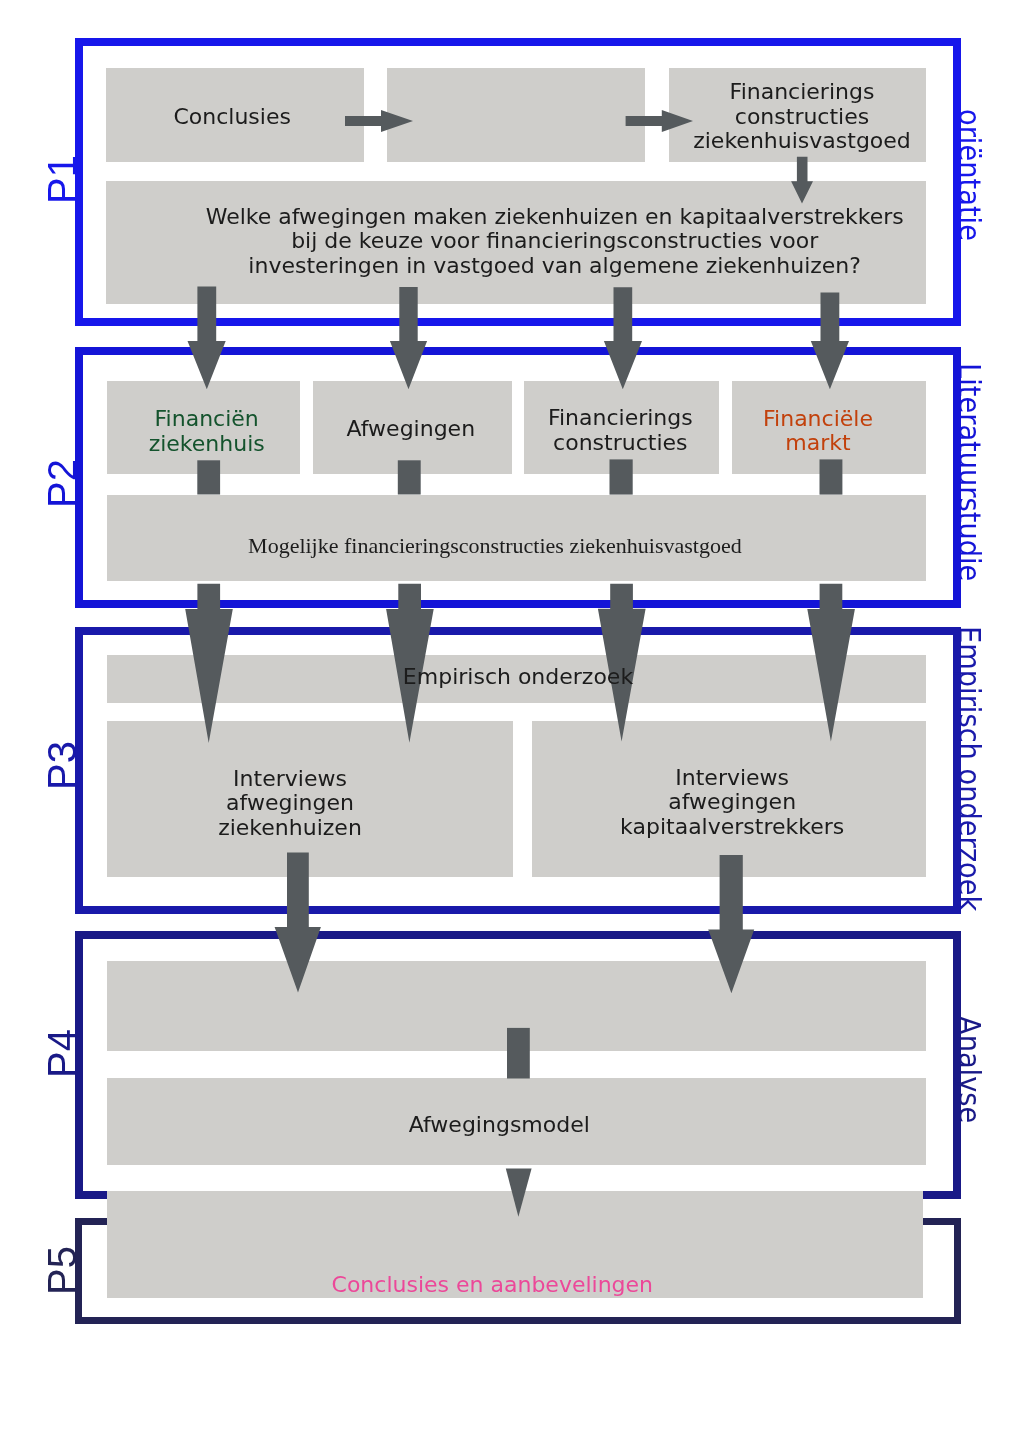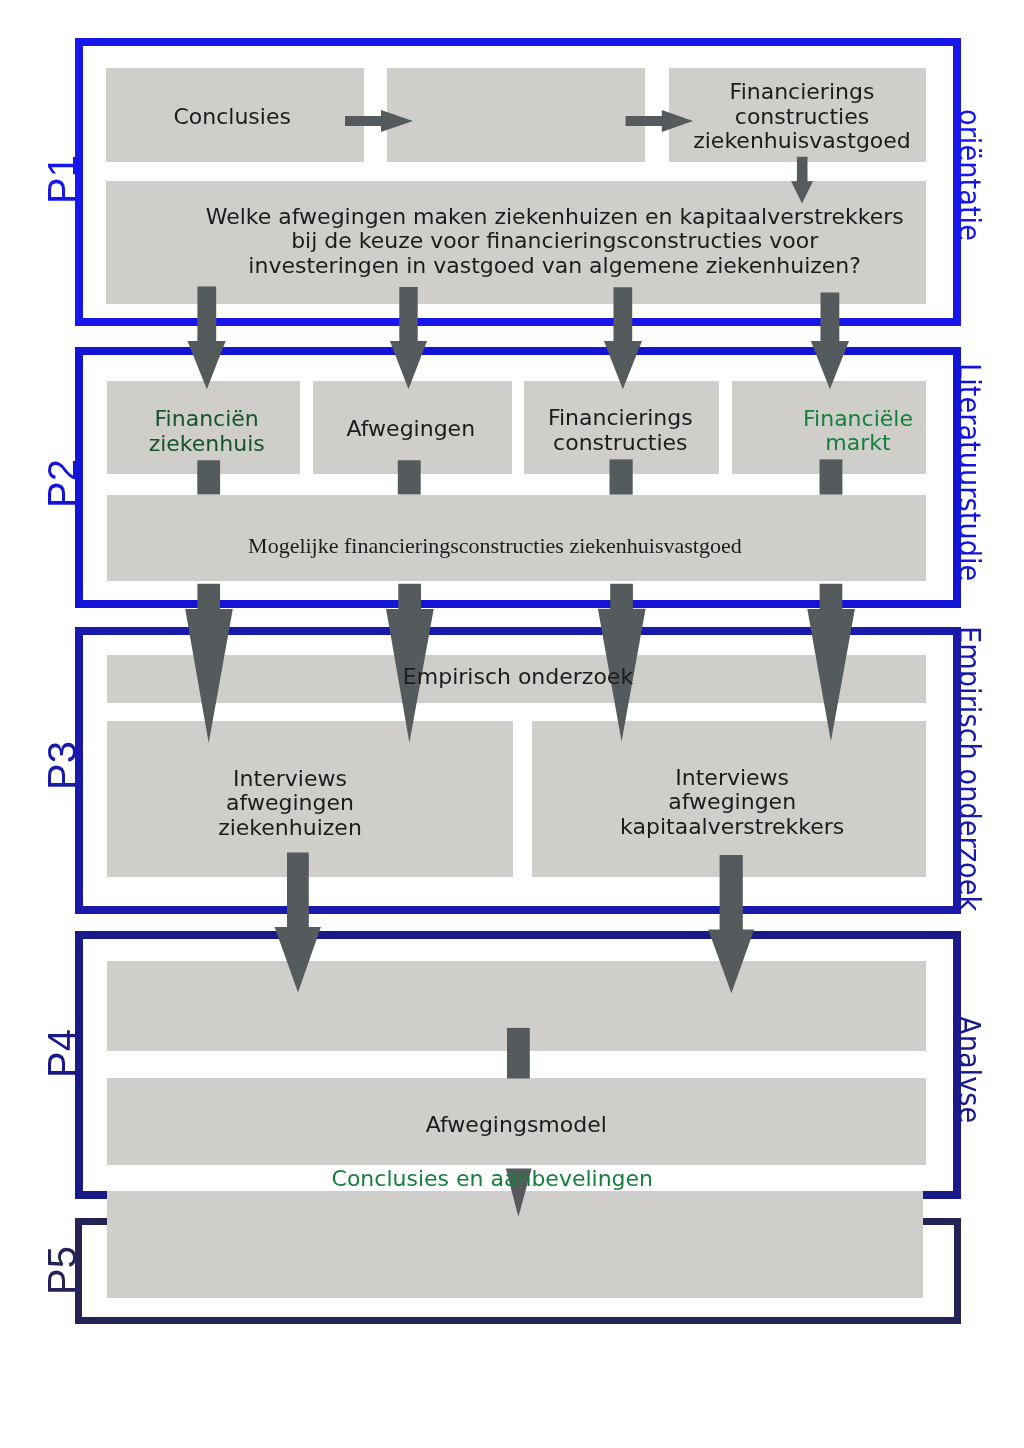--- a/index.html
+++ b/index.html
@@ -82,34 +82,34 @@
 ziekenhuisvastgoed</div>
   <div class="txt" style="left: 529.7px; top: 204.5px; color: rgb(28, 28, 28); margin-left: 25px;">Welke afwegingen maken ziekenhuizen en kapitaalverstrekkers
 bij de keuze voor financieringsconstructies voor
 investeringen in vastgoed van algemene ziekenhuizen?</div>
 
   <div class="txt" style="left: 206.7px; top: 407.1px; color: #14532d;">Financiën
 ziekenhuis</div>
   <div class="txt" style="left: 410.8px; top: 416.9px; color: rgb(28, 28, 28);">Afwegingen</div>
   <div class="txt" style="left: 620.3px; top: 406.4px; color: rgb(28, 28, 28);">Financierings
 constructies</div>
-  <div class="txt" style="left: 858px; top: 406.6px; color: #15803d;">Financiële
+  <div class="txt" style="left: 818px; top: 406.6px; color: #c2410c;">Financiële
 markt</div>
   <div class="txt" style="left: 494.9px; top: 534.3px; color: rgb(28, 28, 28); font-family: Liberation Serif, serif;">Mogelijke financieringsconstructies ziekenhuisvastgoed</div>
 
   <div class="txt" style="left: 518px; top: 664.9px; color: rgb(28, 28, 28);">Empirisch onderzoek</div>
   <div class="txt" style="left: 290px; top: 766.6px; color: rgb(28, 28, 28);">Interviews
 afwegingen
 ziekenhuizen</div>
   <div class="txt" style="left: 732.2px; top: 765.8px; color: rgb(28, 28, 28);">Interviews
 afwegingen
 kapitaalverstrekkers</div>
 
-  <div class="txt" style="left: 499.3px; top: 1113.4px; color: rgb(28, 28, 28); margin-left: 17px;">Afwegingsmodel</div>
-  <div class="txt" style="left: 492.3px; top: 1167px; color: #15803d; text-align: center;">Conclusies en aanbevelingen</div>
+  <div class="txt" style="left: 499.3px; top: 1113.4px; color: rgb(28, 28, 28);">Afwegingsmodel</div>
+  <div class="txt" style="left: 492.3px; top: 1273px; color: #ec4899; text-align: center;">Conclusies en aanbevelingen</div>
 
   <div class="vlab plab" style="left:42.3px;top:203.6px;transform:rotate(-90deg);color:#1717eb;">P1</div>
   <div class="vlab plab" style="left:42.3px;top:507.6px;transform:rotate(-90deg);color:#1414d7;">P2</div>
   <div class="vlab plab" style="left:42.3px;top:789.6px;transform:rotate(-90deg);color:#1919aa;">P3</div>
   <div class="vlab plab" style="left:42.3px;top:1077.5px;transform:rotate(-90deg);color:#191987;">P4</div>
   <div class="vlab plab" style="left:42.3px;top:1294.7px;transform:rotate(-90deg);color:#232355;">P5</div>
 
   <div class="vlab slab" style="left:984.2px;top:109.4px;transform:rotate(90deg);color:#1717eb;">oriëntatie</div>
   <div class="vlab slab" style="left:984.2px;top:363px;transform:rotate(90deg);color:#1414d7;">Literatuurstudie</div>
   <div class="vlab slab" style="left:984.2px;top:626px;transform:rotate(90deg);color:#1919aa;">Empirisch onderzoek</div>

